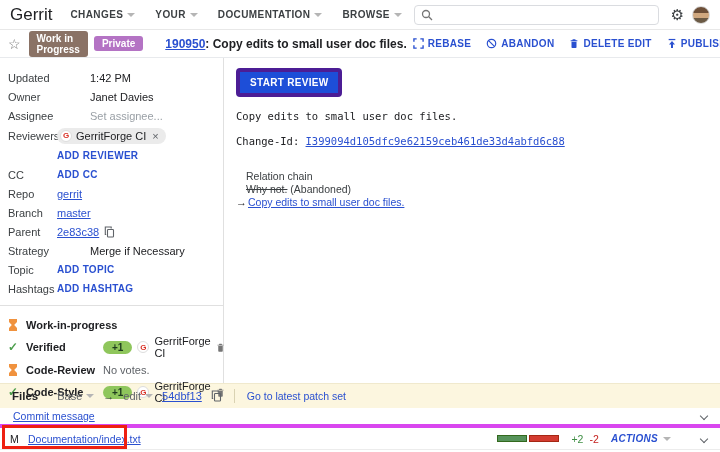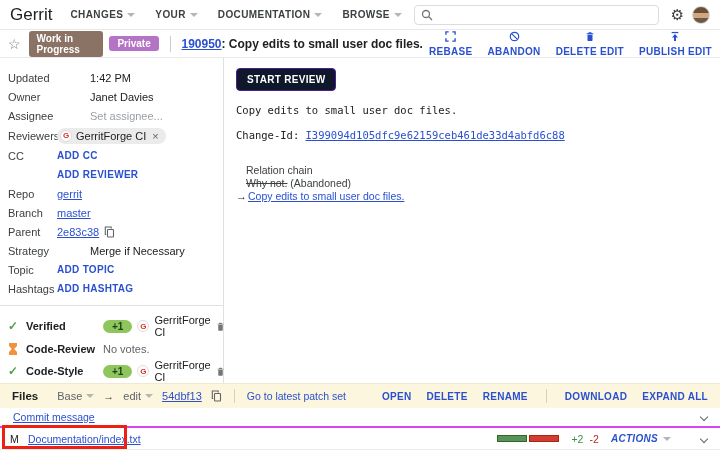--- a/index.html
+++ b/index.html
@@ -22,21 +22,21 @@
   
   .change-header { height:28px; display:flex; align-items:center; gap:6px; padding:0 8px; border-bottom:1px solid #e8eaed; }
   .star { font-size:14px; color:#757575; cursor:pointer; margin-right:2px; }
   .chip-status { border-radius:3px; padding:2px 8px; font-size:10px; font-weight:bold; color:#fff; }
   .chip-wip { background:#8a7265; }
   .chip-private { background:#b473c4; }
   .vdiv { width:1px; height:16px; background:#ccc; margin:0 5px; }
   .change-title { font-size:12px; font-weight:bold; color:#202124; white-space:nowrap; }
   .change-num { color:#2a50d0; text-decoration:underline; cursor:pointer; }
   .header-actions { margin-left:auto; display:flex; align-items:center; gap:15px; }
-  .hact { display:flex; align-items:center; gap:4px; color:#2a50d0; font-size:10px; font-weight:bold; letter-spacing:.3px; cursor:pointer; white-space:nowrap;flex-direction:column; }
+  .hact { display:flex; align-items:center; gap:4px; color:#2a50d0; font-size:10px; font-weight:bold; letter-spacing:.3px; cursor:pointer; white-space:nowrap; }
 
   
   .body-area { height:325px; display:flex; }
   .left-panel { width:224px; border-right:1px solid #e0e0e0; padding:10px 8px 0; flex:none; }
   .meta-row { display:flex; align-items:center; min-height:19px; }
   .meta-label { width:49px; flex:none; color:#3c4043; }
   .meta-value { color:#202124;margin-left:33px; }
   .placeholder { color:#9aa0a6; }
   a.val-link, .val-link { color:#2a50d0; text-decoration:underline; cursor:pointer; }
   .add-link { color:#2a50d0; font-weight:bold; font-size:10px; letter-spacing:.3px; cursor:pointer; }
@@ -49,40 +49,40 @@
   .label-row { display:flex; align-items:center; min-height:21px; gap:5px; }
   .label-name { font-weight:bold; color:#202124; width:72px; flex:none; }
   .checkmark { color:#4c9e4c; font-weight:bold; font-size:12px; width:13px; flex:none; }
   .hourglass { width:13px; flex:none; display:inline-flex; }
   .vote-pill { background:#8fc65c; border-radius:9px; padding:1px 9px; font-size:10px; color:#1e3b1e; font-weight:bold; }
   .no-votes { color:#5f6368; }
   .trash-sm { margin-left:auto; cursor:pointer; color:#757575; display:inline-flex; }
 
   
   .main-area { flex:1; padding:10px 12px 0; }
-  .start-review { display:inline-block; background:#0f172a; border:1px solid #4c1d95; border-radius:4px; color:#fff; font-weight:bold; font-size:10px; letter-spacing:.3px; padding:5px 10px; cursor:pointer; }
+  .start-review { display:inline-block; background:#1d4ed8; border:4px solid #4c1d95; border-radius:4px; color:#fff; font-weight:bold; font-size:10px; letter-spacing:.3px; padding:5px 10px; cursor:pointer; }
   .commit-block { margin-top:13px; font-family:"DejaVu Sans Mono", monospace; font-size:10.5px; }
   .commit-line { margin-bottom:13px; }
   .mono-link { color:#2a50d0; text-decoration:underline; cursor:pointer; }
   .relchain { margin-top:23px; font-size:10.5px; color:#3c4043; }
   .relchain-row { padding-left:10px; line-height:13px; }
   .strike { text-decoration:line-through; }
   .rel-current { display:flex; align-items:center; gap:3px; line-height:13px; }
   .rel-arrow { color:#202124; font-size:11px; width:9px; }
 
   
   .files-bar { height:25px; background:#fcf6df; border-top:1px solid #f0e9cd; display:flex; align-items:center; padding:0 12px; gap:9px; }
   .files-title { font-weight:bold; font-size:11.5px; margin-right:10px; }
   .sel { display:flex; align-items:center; gap:4px; color:#5f6368; cursor:pointer; }
   .arrow-ch { color:#3c4043; }
   .fdiv { width:1px; height:14px; background:#d9d2b2; margin:0 3px; }
   .files-actions { margin-left:auto; display:flex; align-items:center; gap:15px; }
   .flink { color:#2a50d0; font-weight:bold; font-size:10px; letter-spacing:.3px; cursor:pointer; white-space:nowrap; }
 
-  .commit-row { height:20px; display:flex; align-items:center; padding:0 13px; border-bottom:2px solid #d946ef; }
+  .commit-row { height:20px; display:flex; align-items:center; padding:0 13px; border-bottom:4px solid #d946ef; }
   .small-link { color:#2a50d0; font-size:10.5px; text-decoration:underline; cursor:pointer; }
   .chev { width:6px; height:6px; border-right:1.4px solid #5f6368; border-bottom:1.4px solid #5f6368; transform:rotate(45deg); display:inline-block; cursor:pointer; margin-left:auto; }
   .chev2 { margin-left:0; }
 
   .file-row { height:22px; display:flex; align-items:center; padding:0 8px; border-bottom:1px solid #ececec; }
   .fstatus { width:12px; color:#202124; font-size:10.5px; margin:0 6px 0 2px; }
   .file-right { margin-left:auto; display:flex; align-items:center; gap:12px; padding-right:5px; }
   .bars { display:flex; gap:2px; }
   .bar { width:30px; height:7px; }
   .bar-added { background:#57935b; border:1px solid #33691e; }
@@ -197,26 +197,26 @@
       </div>
       <div class="meta-row" style="min-height:21px;">
         <span class="meta-label">Reviewers</span>
         <span class="reviewer-chip">
           <span class="gicon">G</span>
           <span>GerritForge CI</span>
           <span class="chip-x">×</span>
         </span>
       </div>
       <div class="meta-row">
+        <span class="meta-label"></span>
+        <span class="add-link">ADD REVIEWER</span>
+      </div>
+      <div class="meta-row">
         <span class="meta-label">CC</span>
         <span class="add-link">ADD CC</span>
-      </div>
-      <div class="meta-row">
-        <span class="meta-label"></span>
-        <span class="add-link">ADD REVIEWER</span>
       </div>
       <div class="meta-row">
         <span class="meta-label">Repo</span>
         <span class="val-link">gerrit</span>
       </div>
       <div class="meta-row">
         <span class="meta-label">Branch</span>
         <span class="val-link">master</span>
       </div>
       <div class="meta-row">
@@ -236,20 +236,28 @@
       <div class="meta-row">
         <span class="meta-label">Topic</span>
         <span class="add-link">ADD TOPIC</span>
       </div>
       <div class="meta-row">
         <span class="meta-label">Hashtags</span>
         <span class="add-link">ADD HASHTAG</span>
       </div>
 
       <div class="labels-sec">
+        <div class="label-row">
+          <span class="hourglass">
+              <svg width="10" height="12" viewBox="0 0 10 12" fill="#f0923e">
+                <path d="M1 0h8v3L6.2 6 9 9v3H1V9l2.8-3L1 3z"></path>
+              </svg>
+            </span>
+          <span class="label-name" style="width:auto;">Work-in-progress</span>
+        </div>
         <div class="label-row">
           <span class="checkmark">✓</span>
           <span class="label-name">Verified</span>
           <span class="vote-pill">+1</span>
           <span class="gicon">G</span>
           <span>GerritForge CI</span>
           <span class="trash-sm">
               <svg width="9" height="11" viewBox="0 0 12 13" fill="currentColor">
                 <path d="M3 4.5h6v6.5a1 1 0 0 1-1 1H4a1 1 0 0 1-1-1z"></path>
                 <path d="M4.5 1.5h3l.6 1.2H10v1.2H2V2.7h1.9z"></path>
@@ -311,28 +319,20 @@
       </span>
     <span class="val-link">54dbf13</span>
     <span class="copy-btn" style="margin-left:0;">
         <svg width="11" height="12" viewBox="0 0 11 12" fill="none" stroke="#5f6368" stroke-width="1.1">
           <rect x="3.5" y="3.5" width="6" height="7.5" rx="0.8"></rect>
           <path d="M2.2 8.5h-.9V1h5.9v1.6"></path>
         </svg>
       </span>
     <span class="fdiv"></span>
     <span class="flink" style="font-weight:normal; letter-spacing:0; font-size:10.5px;">Go to latest patch set</span>
-    <div class="files-actions">
-      <span class="flink">OPEN</span>
-      <span class="flink">DELETE</span>
-      <span class="flink">RENAME</span>
-      <span class="fdiv"></span>
-      <span class="flink">DOWNLOAD</span>
-      <span class="flink">EXPAND ALL</span>
-    </div>
   </div>
 
   <div class="commit-row">
     <span class="small-link">Commit message</span>
     <span class="chev"></span>
   </div>
 
   <div class="file-row">
     <span class="fstatus">M</span>
     <span class="small-link">Documentation/index.txt</span>

